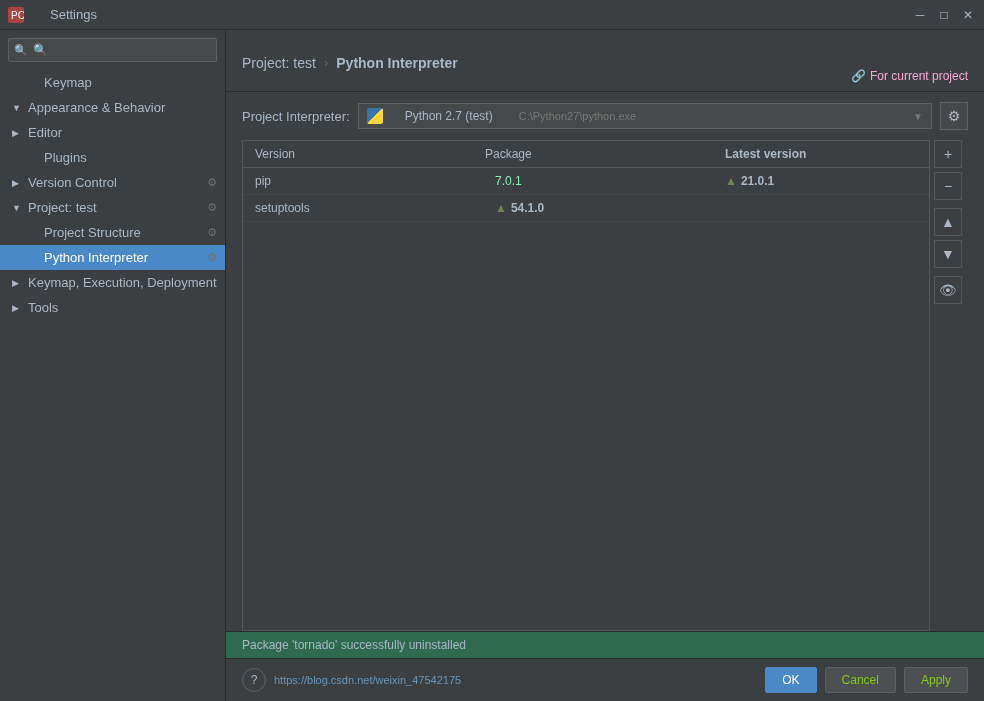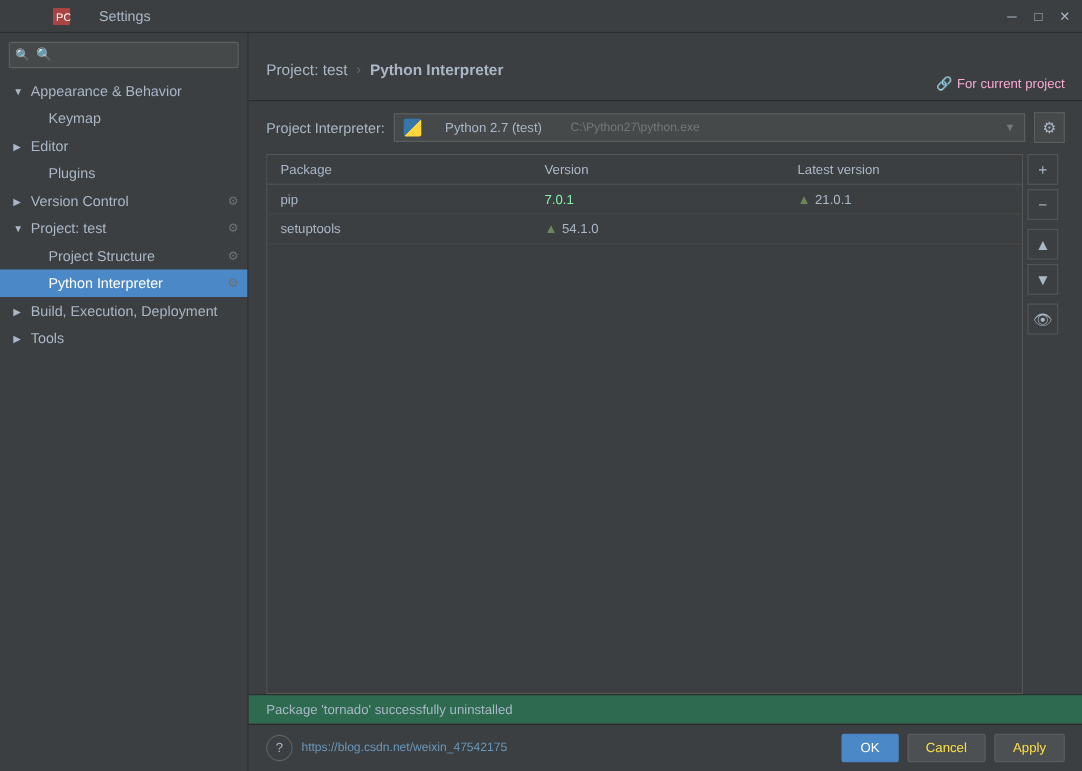--- a/index.html
+++ b/index.html
@@ -23,21 +23,20 @@
       align-items: center;
       padding: 0 8px;
       border-bottom: 1px solid #2b2b2b;
       flex-shrink: 0;
     }
     .title-bar-icon {
       width: 36px;
       height: 16px;
       margin-right: 6px;
       flex-shrink: 0;
-      margin-left: 40px;
     }
     .title-bar-title {
       color: #a9b7c6;
       font-size: 13px;
       flex: 1;
     }
     .title-bar-controls {
       display: flex;
       gap: 8px;
     }
@@ -235,21 +234,21 @@
       flex-shrink: 0;
     }
     .table-header-cell {
       padding: 6px 12px;
       color: #a9b7c6;
       font-size: 12px;
       font-weight: 500;
     }
     .col-package { width: 240px; }
     .col-version { width: 230px; }
-    .col-latest { flex: 1; }
+    .col-latest { flex: 1; font-weight: bold; }
 
     .table-body {
       flex: 1;
       overflow-y: auto;
     }
     .table-row {
       display: flex;
       align-items: center;
       border-bottom: 1px solid #464646;
       cursor: pointer;
@@ -312,21 +311,21 @@
       margin-right: auto;
       color: #6897bb;
       font-size: 11px;
     }
     .btn {
       padding: 5px 16px;
       font-size: 12px;
       cursor: pointer;
       border: 1px solid #5e6060;
       background: #4c5052;
-      color: #fde047;
+      color: #84cc16;
       border-radius: 2px;
     }
     .btn.primary {
       background: #4a88c7;
       border-color: #4a88c7;
       color: #ffffff;
     }
     .help-btn {
       width: 24px;
       height: 24px;
@@ -360,27 +359,27 @@
 </div>
 
 <div class="main-container">
 
   <div class="sidebar">
     <div class="search-box">
       <span class="search-icon-wrap">🔍</span>
       <input class="search-input" type="text" placeholder="🔍" style="">
     </div>
 
+    <div class="sidebar-item level2">
+      <span class="triangle empty"></span>
+      <span>Keymap</span>
+    </div>
     <div class="sidebar-item level1">
       <span class="triangle down"></span>
       <span>Appearance &amp; Behavior</span>
-    </div>
-    <div class="sidebar-item level2">
-      <span class="triangle empty"></span>
-      <span>Keymap</span>
     </div>
     <div class="sidebar-item level1">
       <span class="triangle right"></span>
       <span>Editor</span>
     </div>
     <div class="sidebar-item level2">
       <span class="triangle empty"></span>
       <span>Plugins</span>
     </div>
     <div class="sidebar-item level1">
@@ -398,21 +397,21 @@
       <span>Project Structure</span>
       <span class="sidebar-item-icon">⚙</span>
     </div>
     <div class="sidebar-item level2 active">
       <span class="triangle empty"></span>
       <span>Python Interpreter</span>
       <span class="sidebar-item-icon">⚙</span>
     </div>
     <div class="sidebar-item level1">
       <span class="triangle right"></span>
-      <span>Build, Execution, Deployment</span>
+      <span>Keymap, Execution, Deployment</span>
     </div>
     <div class="sidebar-item level1">
       <span class="triangle right"></span>
       <span>Tools</span>
     </div>
   </div>
 
   <div class="content-area">
 
     <div class="content-header">
@@ -434,25 +433,25 @@
         <span class="arrow">▼</span>
       </div>
       <div class="gear-btn">
         <span>⚙</span>
       </div>
     </div>
 
     <div style="display:flex; flex:1; overflow:hidden; margin:0 16px 0 16px; gap:4px;">
       <div class="table-container" style="margin:0; flex:1;">
         <div class="table-header">
+          <div class="table-header-cell col-version">
+            <span>Version</span>
+          </div>
           <div class="table-header-cell col-package">
             <span>Package</span>
-          </div>
-          <div class="table-header-cell col-version">
-            <span>Version</span>
           </div>
           <div class="table-header-cell col-latest">
             <span>Latest version</span>
           </div>
         </div>
         <div class="table-body">
 
           <div class="table-row">
             <div class="table-cell col-package" style="width:240px;">
               <span>pip</span>

